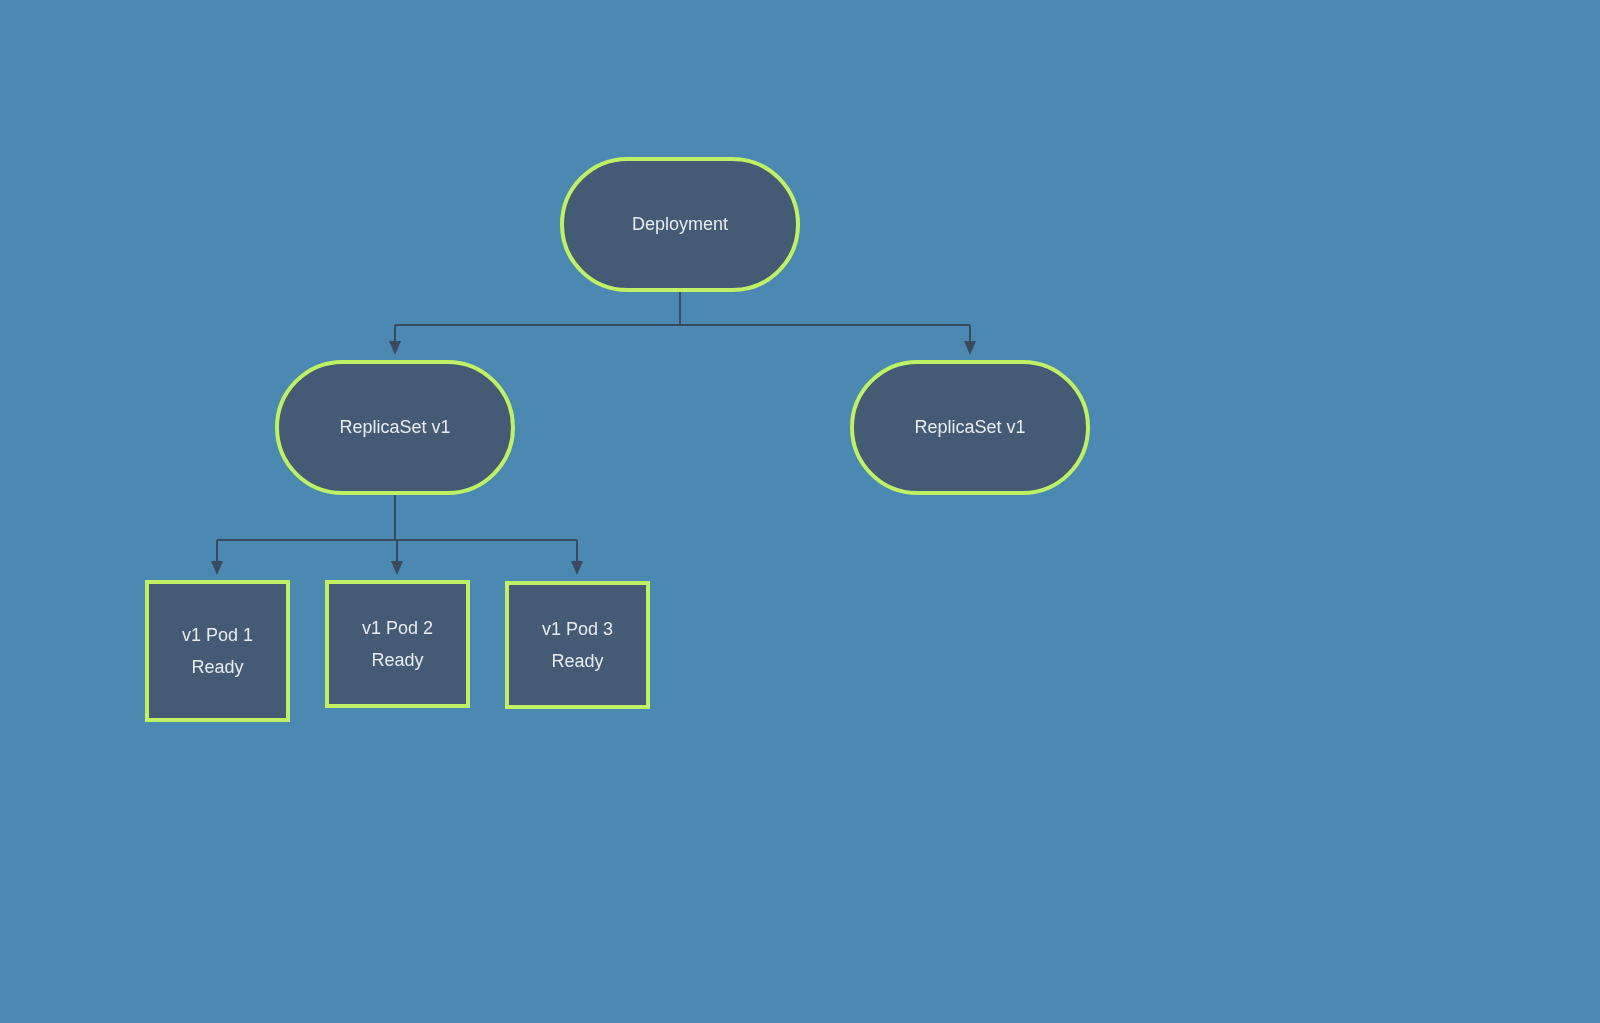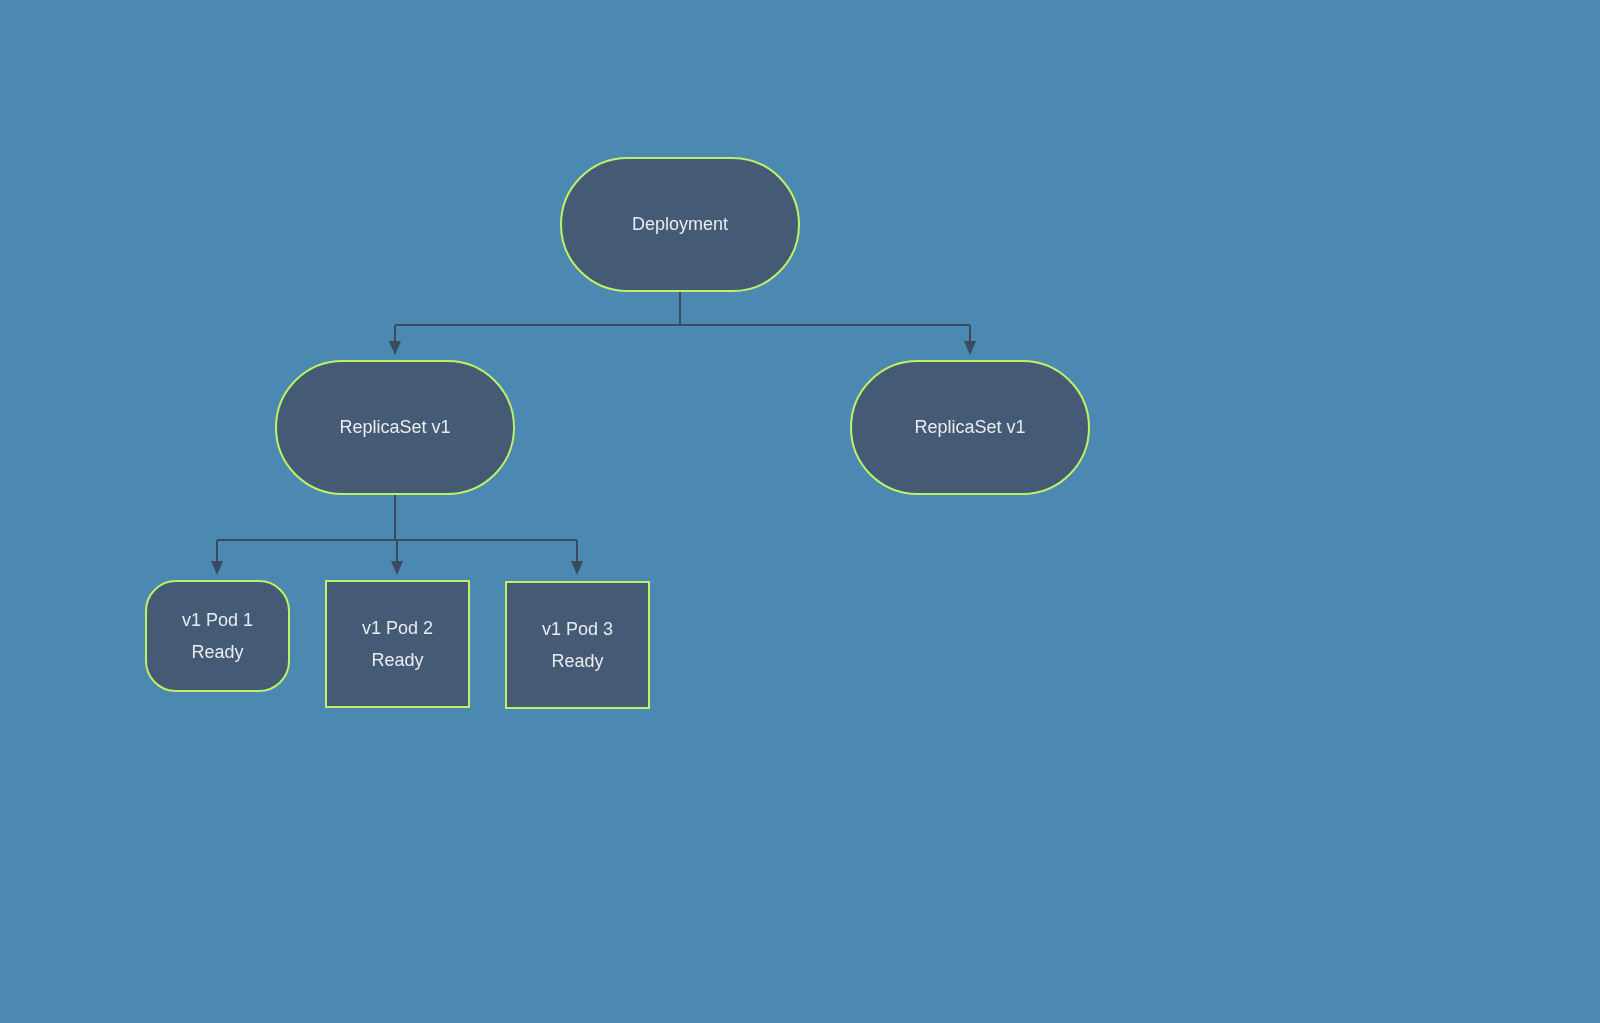--- a/index.html
+++ b/index.html
@@ -7,21 +7,21 @@
       background: #4b89b2;
       font-family: Arial, Helvetica, sans-serif;
       width: 1600px;
       height: 1023px;
       position: relative;
       overflow: hidden;
     }
     .node {
       position: absolute;
       background: #455a75;
-      border: 2px solid #bef264;
+      border: 4px solid #bef264;
       color: #e8ecef;
       display: flex;
       flex-direction: column;
       align-items: center;
       justify-content: center;
       font-size: 18px;
       line-height: 1.8;
     }
     .node.rounded {
       border-radius: 70px;
@@ -39,21 +39,21 @@
 </div>
 
 <div class="node rounded" style="left:275px; top:360px; width:240px; height:135px;">
   <span>ReplicaSet v1</span>
 </div>
 
 <div class="node rounded" style="left:850px; top:360px; width:240px; height:135px;">
   <span>ReplicaSet v1</span>
 </div>
 
-<div class="node" style="left:145px; top:580px; width:145px; height:112px;border-radius:31px;">
+<div class="node" style="left:145px; top:580px; width:145px; height:142px;">
   <span>v1 Pod 1</span>
   <span>Ready</span>
 </div>
 
 <div class="node" style="left:325px; top:580px; width:145px; height:128px;">
   <span>v1 Pod 2</span>
   <span>Ready</span>
 </div>
 
 <div class="node" style="left:505px; top:581px; width:145px; height:128px;">

